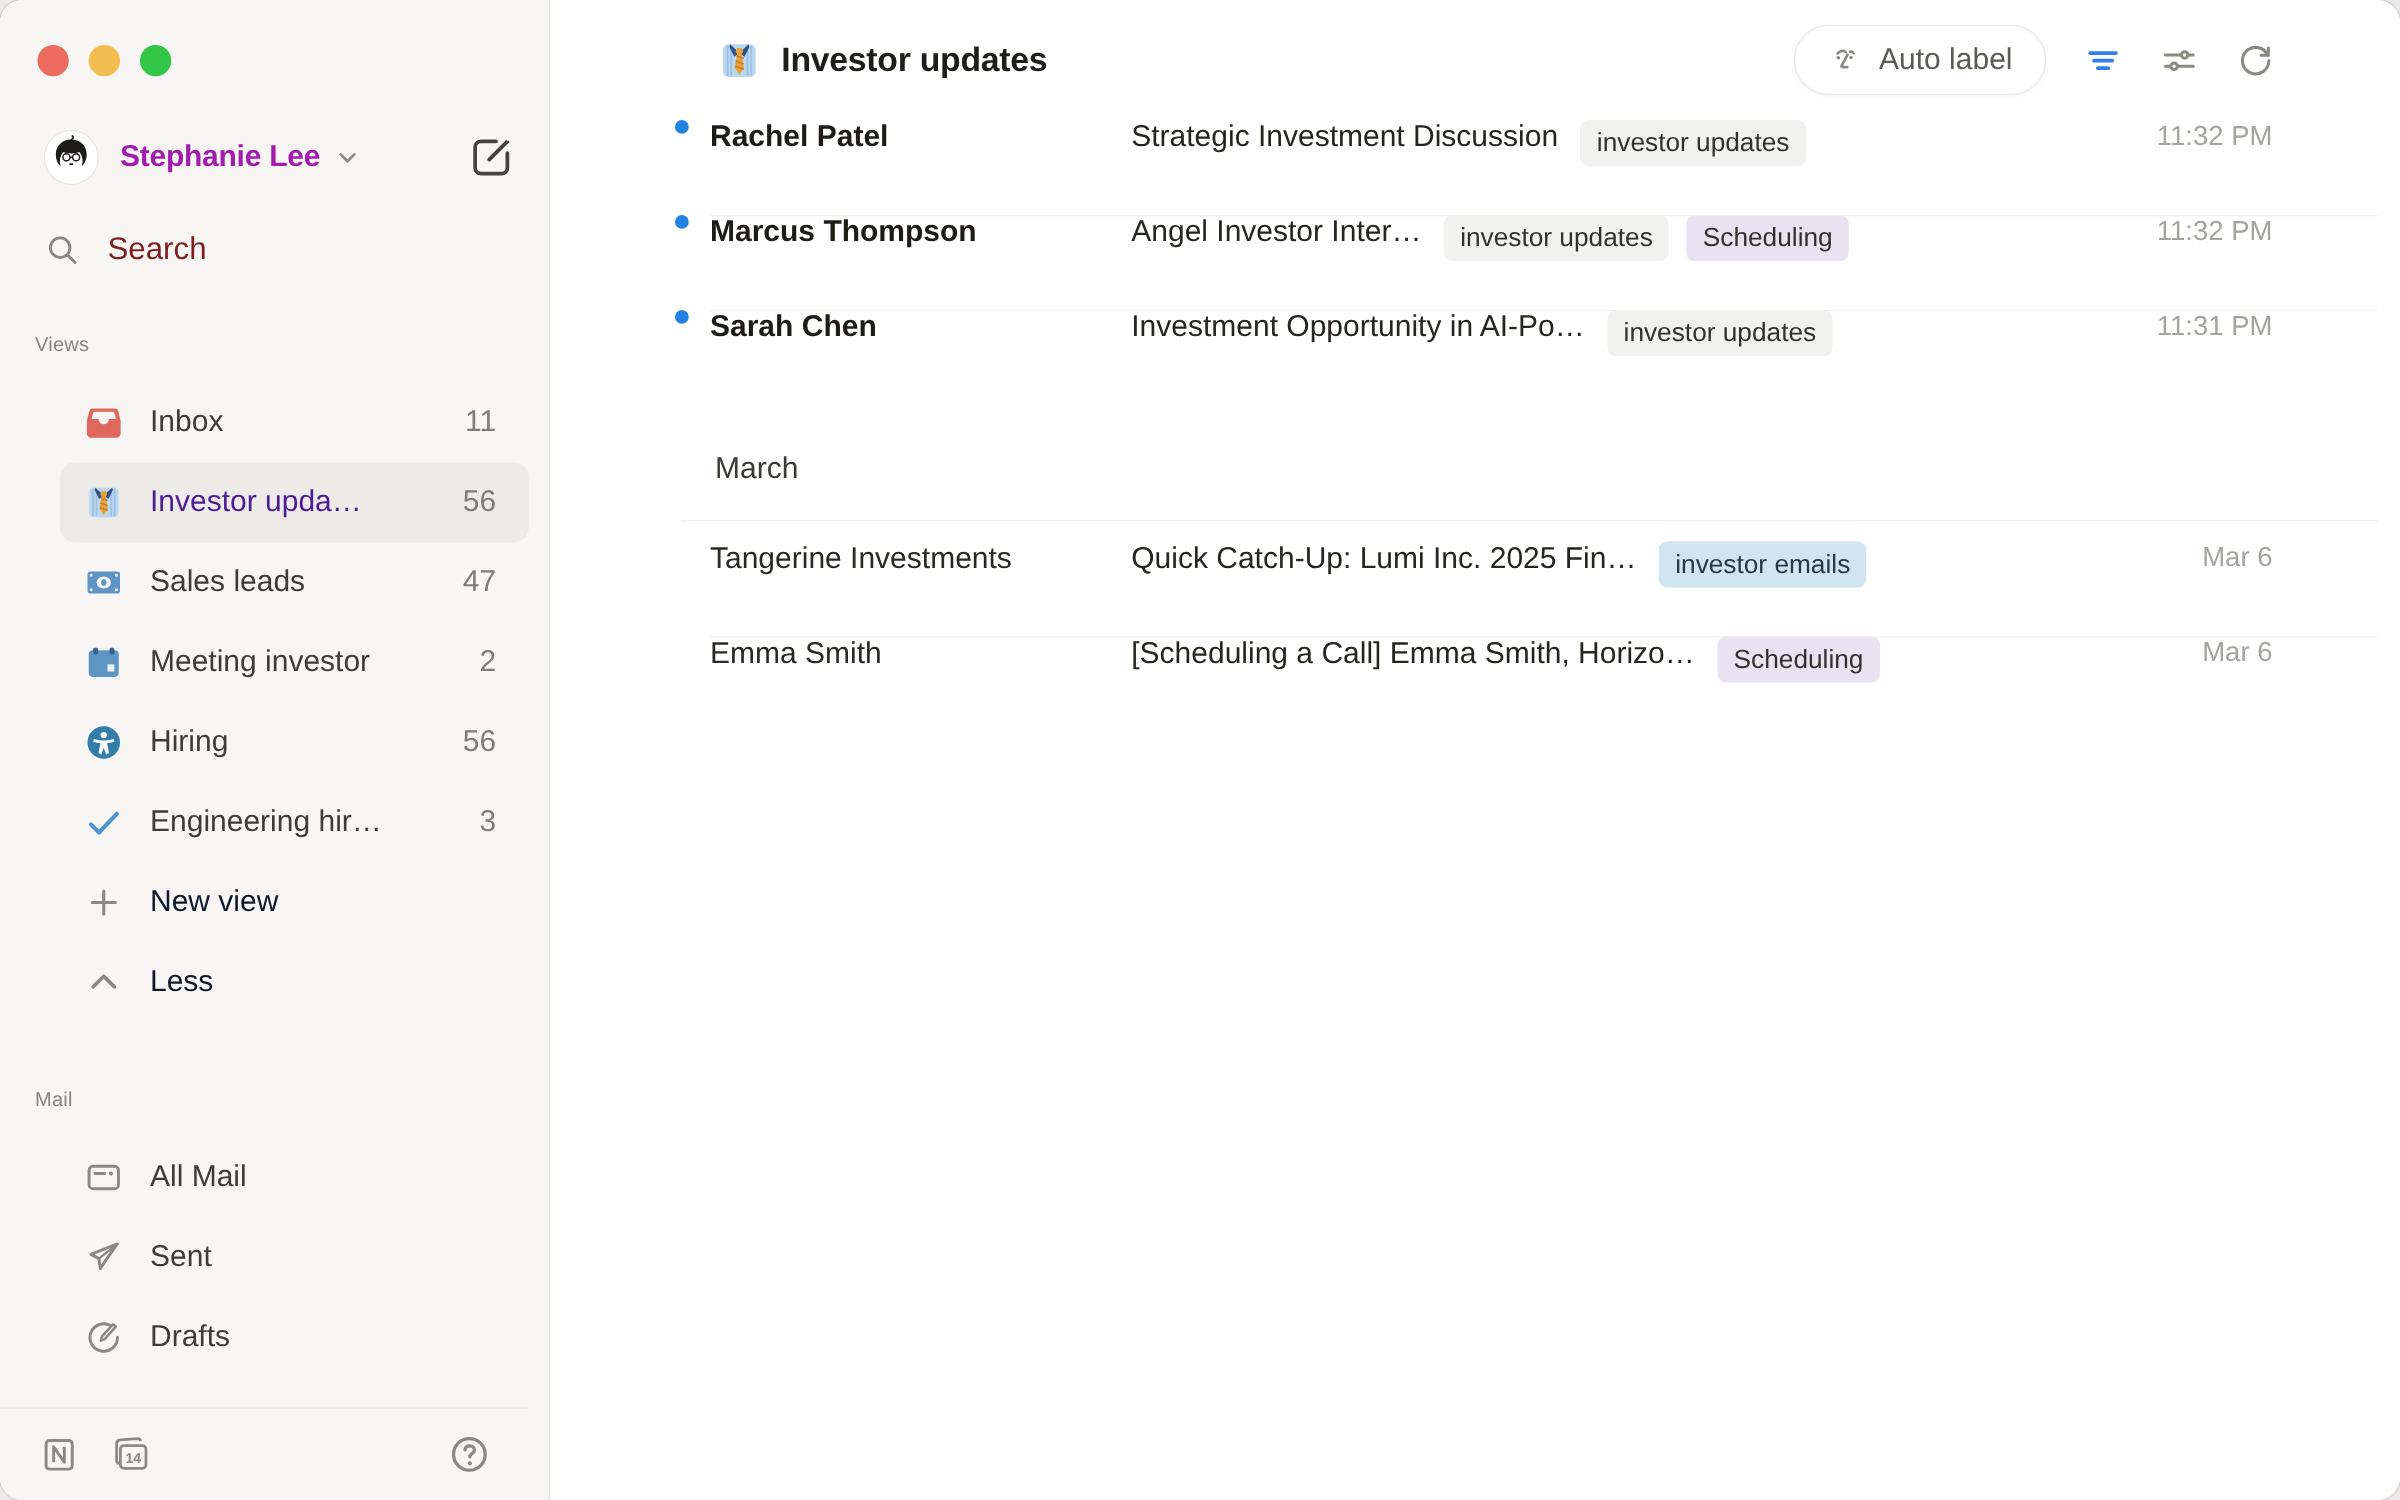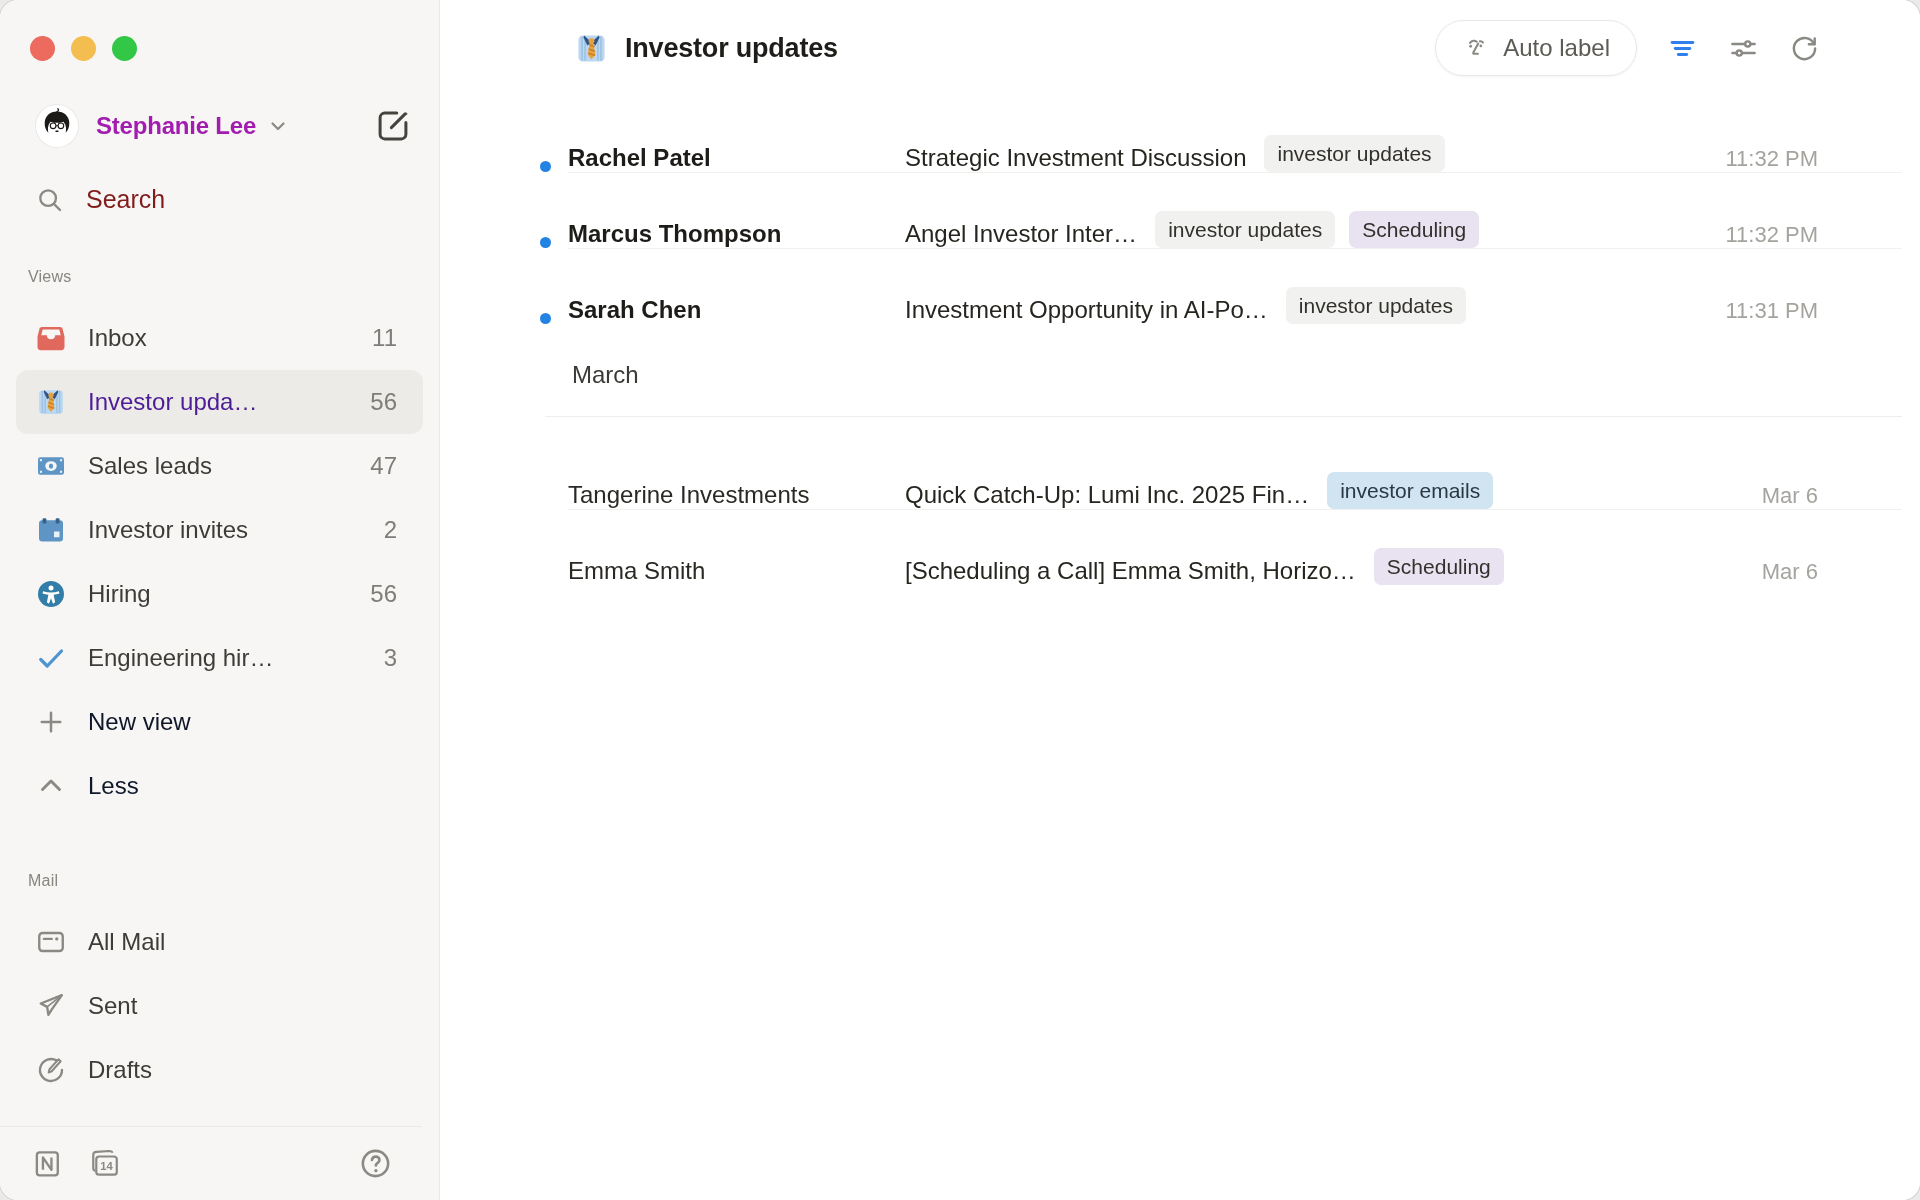--- a/index.html
+++ b/index.html
@@ -19,21 +19,21 @@
   .profile-name{margin-left:18px;font-size:24px;font-weight:700;color:#a21caf;letter-spacing:-.2px;}
   .profile-row .chev{width:24px;height:24px;margin-left:10px;}
   .compose{margin-left:auto;width:36px;height:36px;cursor:pointer;}
   .compose svg,.chev svg{width:100%;height:100%;display:block;}
 
   .search-row{display:flex;align-items:center;margin:38px 28px 0 36px;cursor:pointer;}
   .search-row .icon{width:28px;height:28px;}
   .search-row .lbl{margin-left:22px;font-size:25px;color:#7f1d1d;}
 
   .side-label{margin:54px 0 0 28px;font-size:16px;color:#87867F;letter-spacing:.2px;}
-  .side-items{margin-top:20px;}
+  .side-items{margin-top:20px;margin-left:32px;}
   .side-item{display:flex;align-items:center;height:64px;margin:0 16px;padding:0 26px 0 20px;border-radius:12px;cursor:pointer;}
   .side-item.selected{background:#ECEBE7;}
   .side-item .icon{width:30px;height:30px;flex-shrink:0;}
   .side-item .icon svg{width:100%;height:100%;display:block;}
   .side-item .lbl{margin-left:22px;font-size:24px;color:#3E3C37;white-space:nowrap;}
   .side-item.selected .lbl{color:#4c1d95;}
   .side-item .count{margin-left:auto;font-size:24px;color:#7E7D78;}
   .side-item.util .lbl{color:#0f172a;}
 
   .side-footer{position:absolute;left:0;right:17px;bottom:0;height:74px;border-top:1px solid #E9E8E5;
@@ -49,21 +49,21 @@
   .view-title .icon{width:33px;height:33px;}
   .view-title .icon svg{width:100%;height:100%;display:block;}
   .controls{display:flex;align-items:center;gap:30px;margin-left:auto;}
   .auto-label{display:flex;align-items:center;gap:13px;height:56px;padding:0 26px;border-radius:28px;
               background:#fff;border:1px solid #E9E8E4;box-shadow:0 1px 3px rgba(0,0,0,.05);cursor:pointer;}
   .auto-label .icon{width:28px;height:28px;}
   .auto-label .icon svg,.hicon svg{width:100%;height:100%;display:block;}
   .auto-label .lbl{font-size:24px;color:#5C5B55;}
   .hicon{width:31px;height:31px;cursor:pointer;}
 
-  .email-row{position:relative;display:flex;align-items:flex-end;height:76px;padding:0 102px 0 100px;cursor:pointer;}
+  .email-row{position:relative;display:flex;align-items:flex-start;height:76px;padding:0 102px 0 100px;cursor:pointer;}
   .email-rows .email-row + .email-row::before{content:'';position:absolute;left:128px;right:18px;top:0;height:1px;background:#F1F0ED;}
   .dot{width:11px;height:11px;border-radius:50%;margin-right:17px;flex-shrink:0;}
   .dot.hidden{visibility:hidden;}
   .sender{width:337px;flex-shrink:0;font-size:24px;color:#2A2924;white-space:nowrap;overflow:hidden;}
   .unread .sender{font-weight:700;color:#1D1C18;}
   .subject{font-size:24px;color:#26251F;white-space:nowrap;}
   .tags{display:flex;gap:14px;margin-left:18px;}
   .tag{display:inline-flex;align-items:center;height:37px;padding:0 13px;border-radius:7px;
        font-size:21px;font-weight:500;white-space:nowrap;cursor:pointer;}
   .time{margin-left:auto;min-width:112px;text-align:right;font-size:22px;color:#A4A39E;white-space:nowrap;}
@@ -168,21 +168,21 @@
   </div>
         <div class="side-item">
     <span class="icon">
             <svg viewBox="0 0 24 24">
               <rect x="2.4" y="4.2" width="19.2" height="17" rx="2.6" fill="#5E95C5"></rect>
               <rect x="5.2" y="2.6" width="3.1" height="4.2" rx="1" fill="#37618C"></rect>
               <rect x="15.7" y="2.6" width="3.1" height="4.2" rx="1" fill="#37618C"></rect>
               <rect x="14.4" y="13.2" width="4.4" height="4.6" fill="#EAF1F7"></rect>
             </svg>
           </span>
-    <span class="lbl">Investor invites</span>
+    <span class="lbl">Meeting investor</span>
     <span class="count">2</span>
   </div>
         <div class="side-item">
     <span class="icon">
             <svg viewBox="0 0 24 24">
               <circle cx="12" cy="12" r="10.4" fill="#337EA9"></circle>
               <circle cx="12" cy="7.2" r="2" fill="#fff"></circle>
               <path d="M5.7 9.8c4.2 1.3 8.4 1.3 12.6 0l.5 1.7c-1.6.5-3.2.8-4.7 1l1.2 6-1.7 1.3-1.6-4.4-1.6 4.4-1.7-1.3 1.2-6c-1.5-.2-3.1-.5-4.7-1z" fill="#fff"></path>
             </svg>
           </span>

